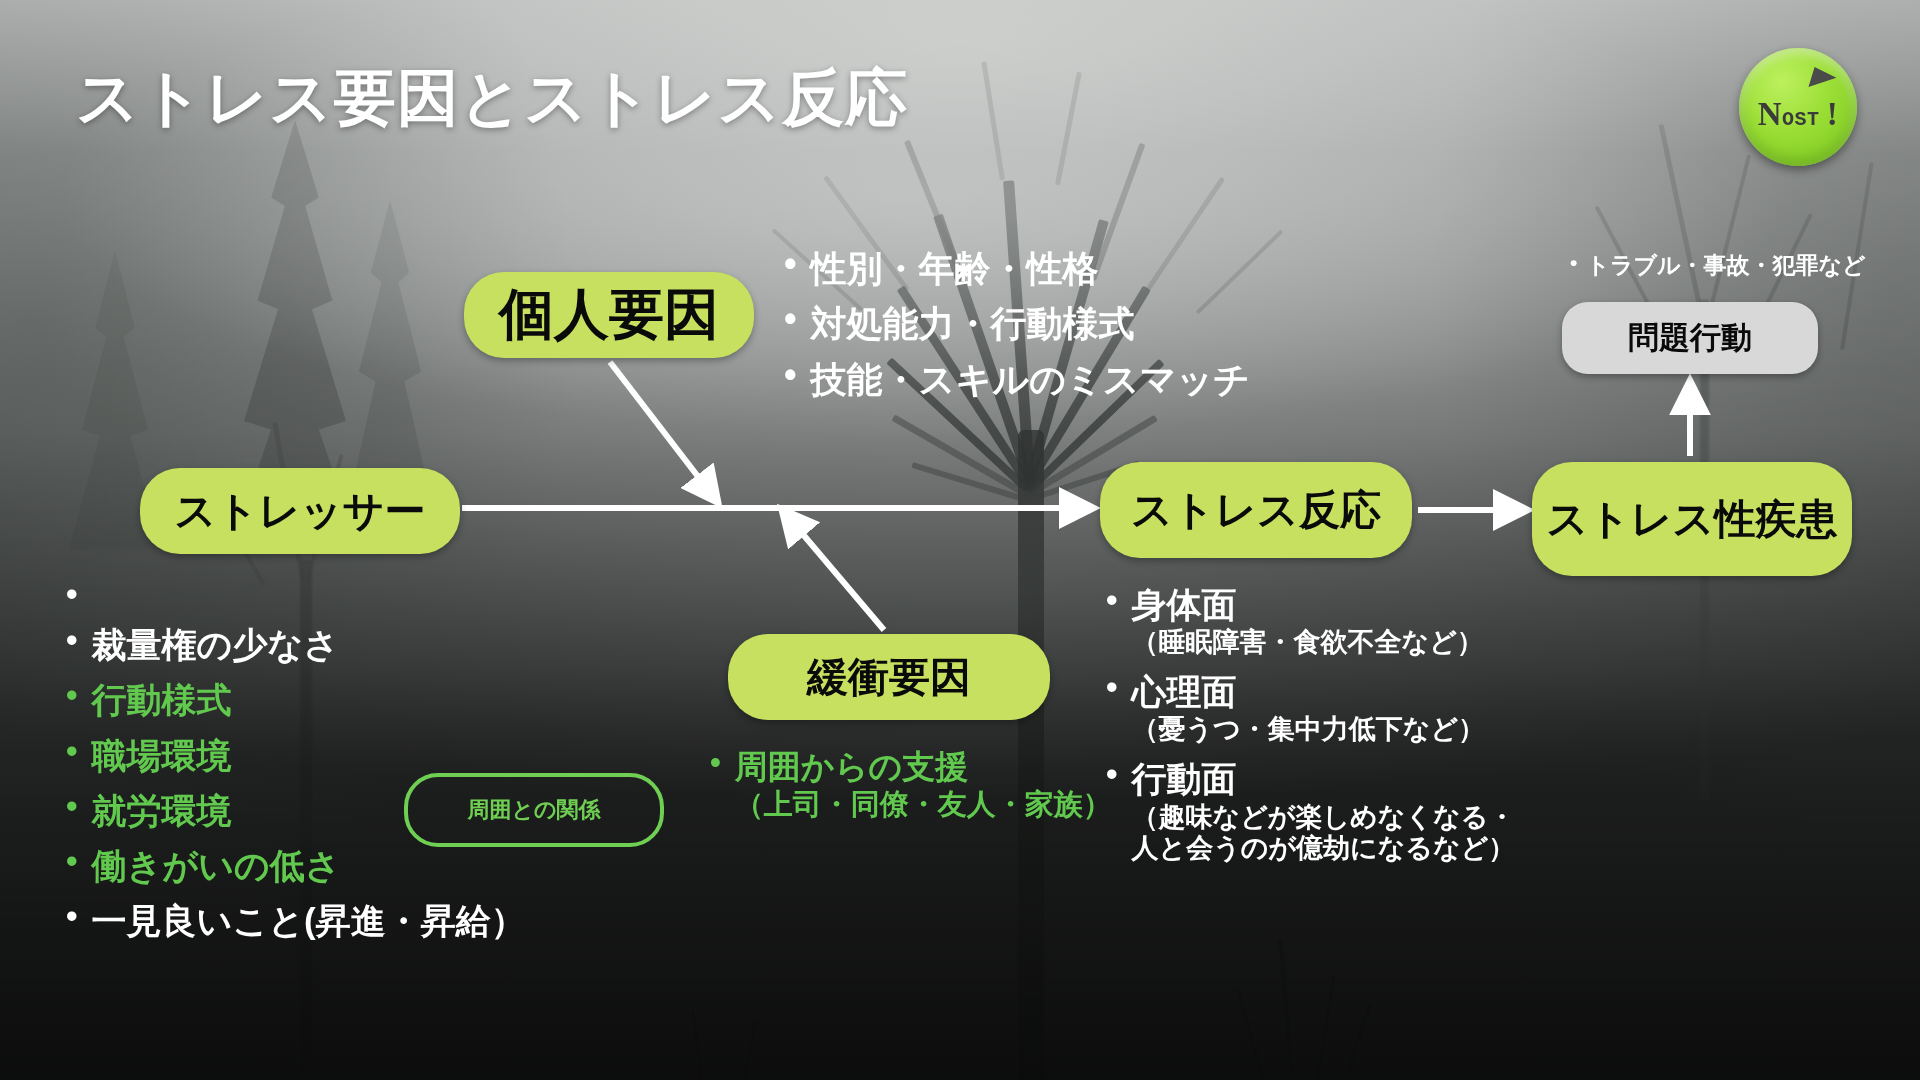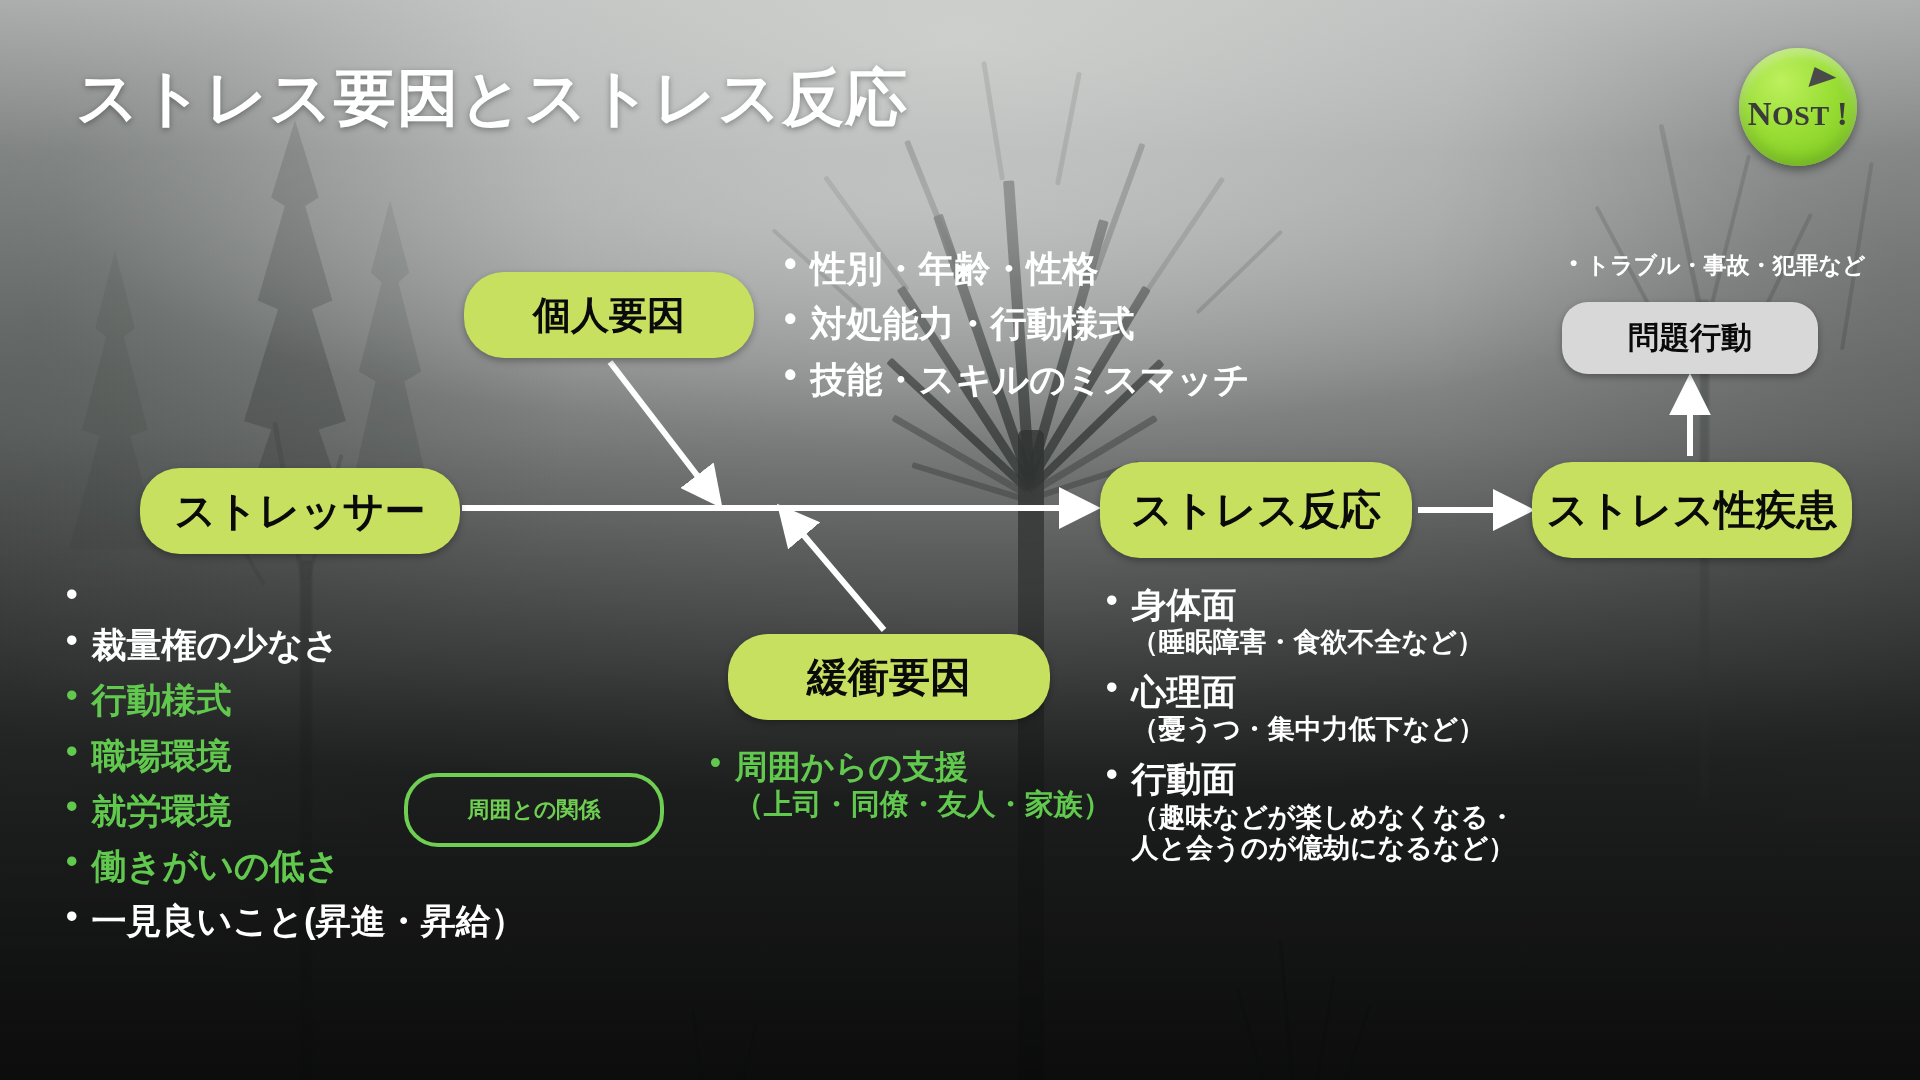--- a/index.html
+++ b/index.html
@@ -86,42 +86,42 @@
     position:absolute;left:1739px;top:48px;width:118px;height:118px;border-radius:50%;
     background:radial-gradient(circle at 36% 28%, #bdf05e 0%, #9ade35 45%, #79c520 100%);
     box-shadow:0 4px 10px rgba(0,0,0,.40), inset 0 -6px 14px rgba(90,150,20,.55), inset 0 5px 12px rgba(255,255,255,.55);
     display:flex;align-items:center;justify-content:center;
   }
   .logo-text{
     font-family:"Liberation Serif","DejaVu Serif",serif;
     font-size:33px;font-weight:700;color:#3b3b3b;letter-spacing:.5px;
     transform:translateY(7px);
   }
-  .logo-text .sm{font-size:28px;}
+  .logo-text .sm{font-size:20px;font-family:Liberation Mono, monospace;}
   .logo-tri{
     position:absolute;left:72px;top:22px;width:0;height:0;
     border-left:24px solid #4a4a4a;border-bottom:17px solid transparent;border-top:4px solid transparent;
     transform:rotate(17deg);
   }
 
   
   .node{
     position:absolute;background:#c7e05f;border-radius:40px;
     display:flex;align-items:center;justify-content:center;
     color:#0a0a0a;font-weight:700;
     box-shadow:0 3px 7px rgba(0,0,0,.30);
     white-space:nowrap;
   }
   .node-grey{background:#d8d8d8;}
 
-  .n-kojin   {left:464px;top:272px;width:290px;height:86px;font-size:38px;}
+  .n-kojin   {left:464px;top:272px;width:290px;height:86px;font-size:55px;}
   .n-stressor{left:140px;top:468px;width:320px;height:86px;font-size:41px;}
   .n-kansho  {left:728px;top:634px;width:322px;height:86px;font-size:41px;}
   .n-reaction{left:1100px;top:462px;width:312px;height:96px;font-size:41px;}
-  .n-disease {left:1532px;top:462px;width:320px;height:96px;font-size:41px;}
+  .n-disease {left:1532px;top:462px;width:320px;height:114px;font-size:41px;}
   .n-problem {left:1562px;top:302px;width:256px;height:72px;font-size:31px;border-radius:26px;}
 
   
   .pill{
     position:absolute;left:404px;top:773px;width:252px;height:66px;
     border:4px solid #6fcf52;border-radius:34px;
     display:flex;align-items:center;justify-content:center;
     color:#6fcf52;font-size:22px;font-weight:700;white-space:nowrap;
   }
 

